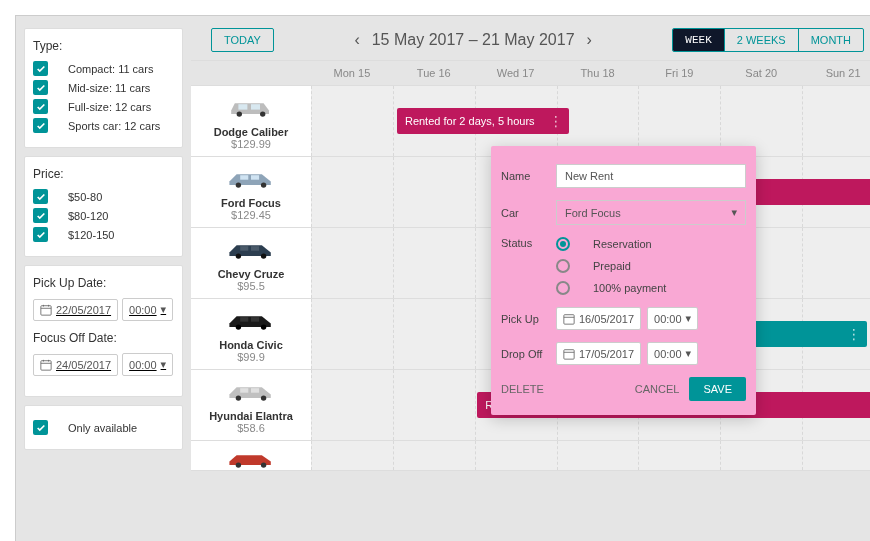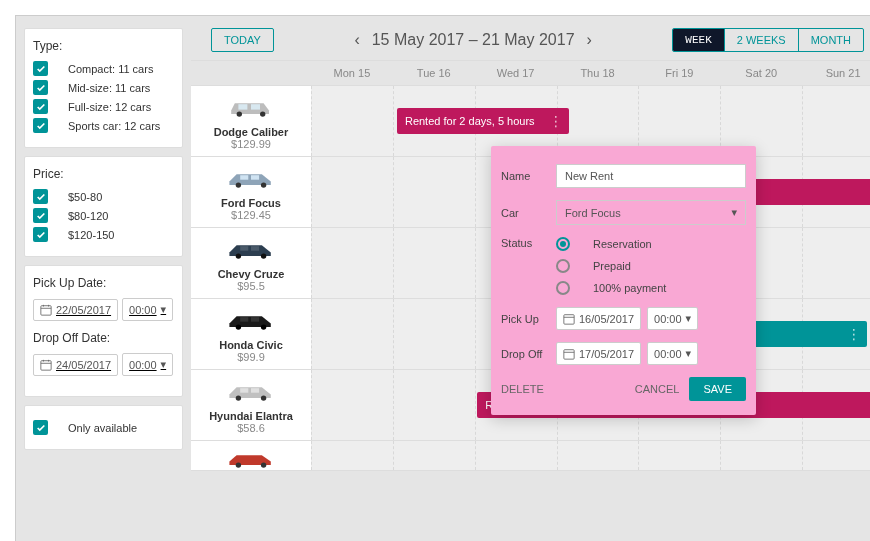--- a/index.html
+++ b/index.html
@@ -136,21 +136,21 @@
               <line x1="4" y1="1" x2="4" y2="3" stroke="#666"></line>
               <line x1="10" y1="1" x2="10" y2="3" stroke="#666"></line>
             </svg>
             <span>22/05/2017</span>
           </div>
         <div class="time-input">
             <span>00:00</span> 
             <span>▾</span>
           </div>
       </div>
-      <div class="panel-title">Drop Off Date:</div>
+      <div class="panel-title">Focus Off Date:</div>
       <div class="date-row">
         <div class="date-input">
             <svg viewBox="0 0 14 14">
               <rect x="1" y="2" width="12" height="11" rx="1" fill="none" stroke="#666"></rect>
               <line x1="1" y1="5" x2="13" y2="5" stroke="#666"></line>
               <line x1="4" y1="1" x2="4" y2="3" stroke="#666"></line>
               <line x1="10" y1="1" x2="10" y2="3" stroke="#666"></line>
             </svg>
             <span>24/05/2017</span>
           </div>

